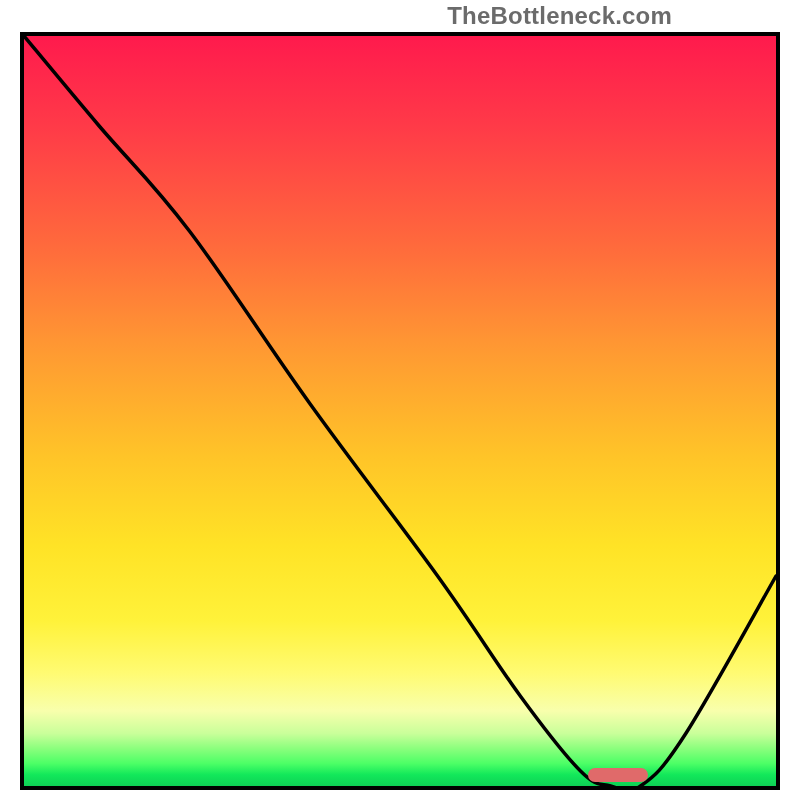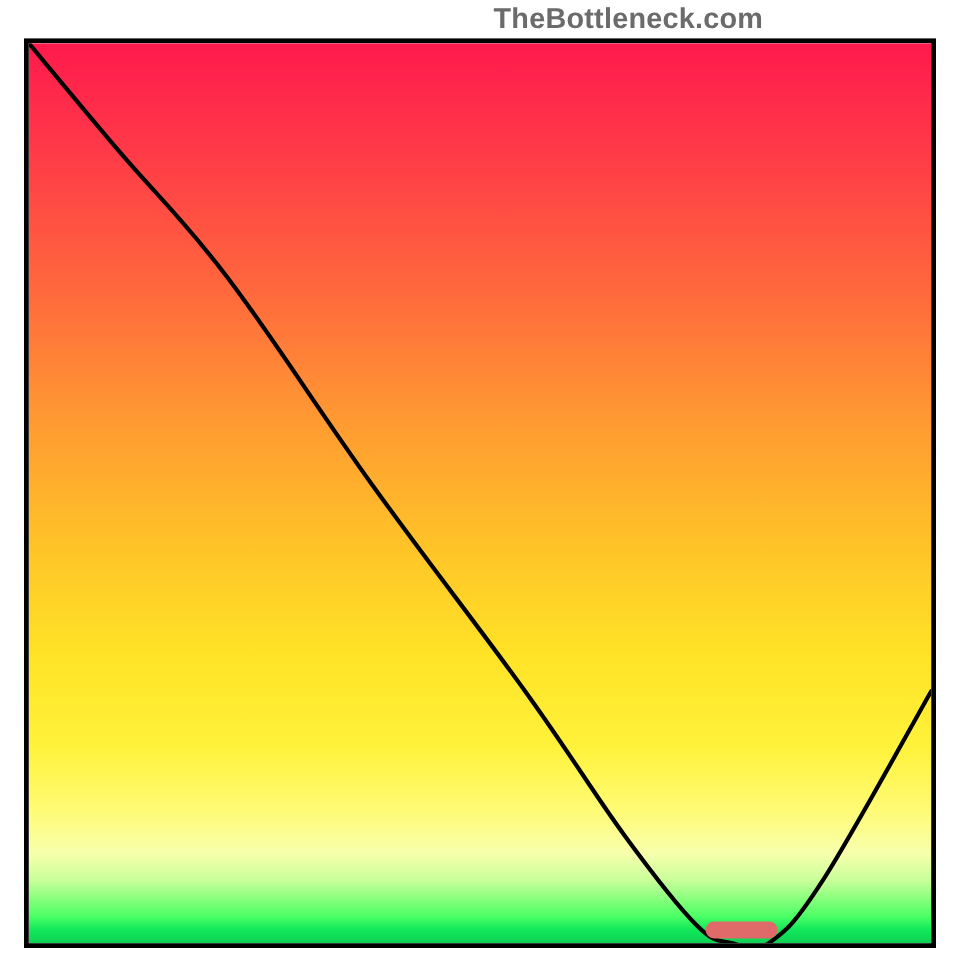--- a/index.html
+++ b/index.html
@@ -7,20 +7,21 @@
     padding: 0;
     width: 800px;
     height: 800px;
     background: #ffffff;
     overflow: hidden;
   }
   .stage {
     position: relative;
     width: 644px;
     height: 800px;
+    padding-left: 36px;
   }
   .watermark {
     position: absolute;
     top: 2px;
     right: 8px;
     font-family: Arial, Helvetica, sans-serif;
     font-size: 24px;
     font-weight: 600;
     color: #6b6b6b;
     letter-spacing: 0.2px;

